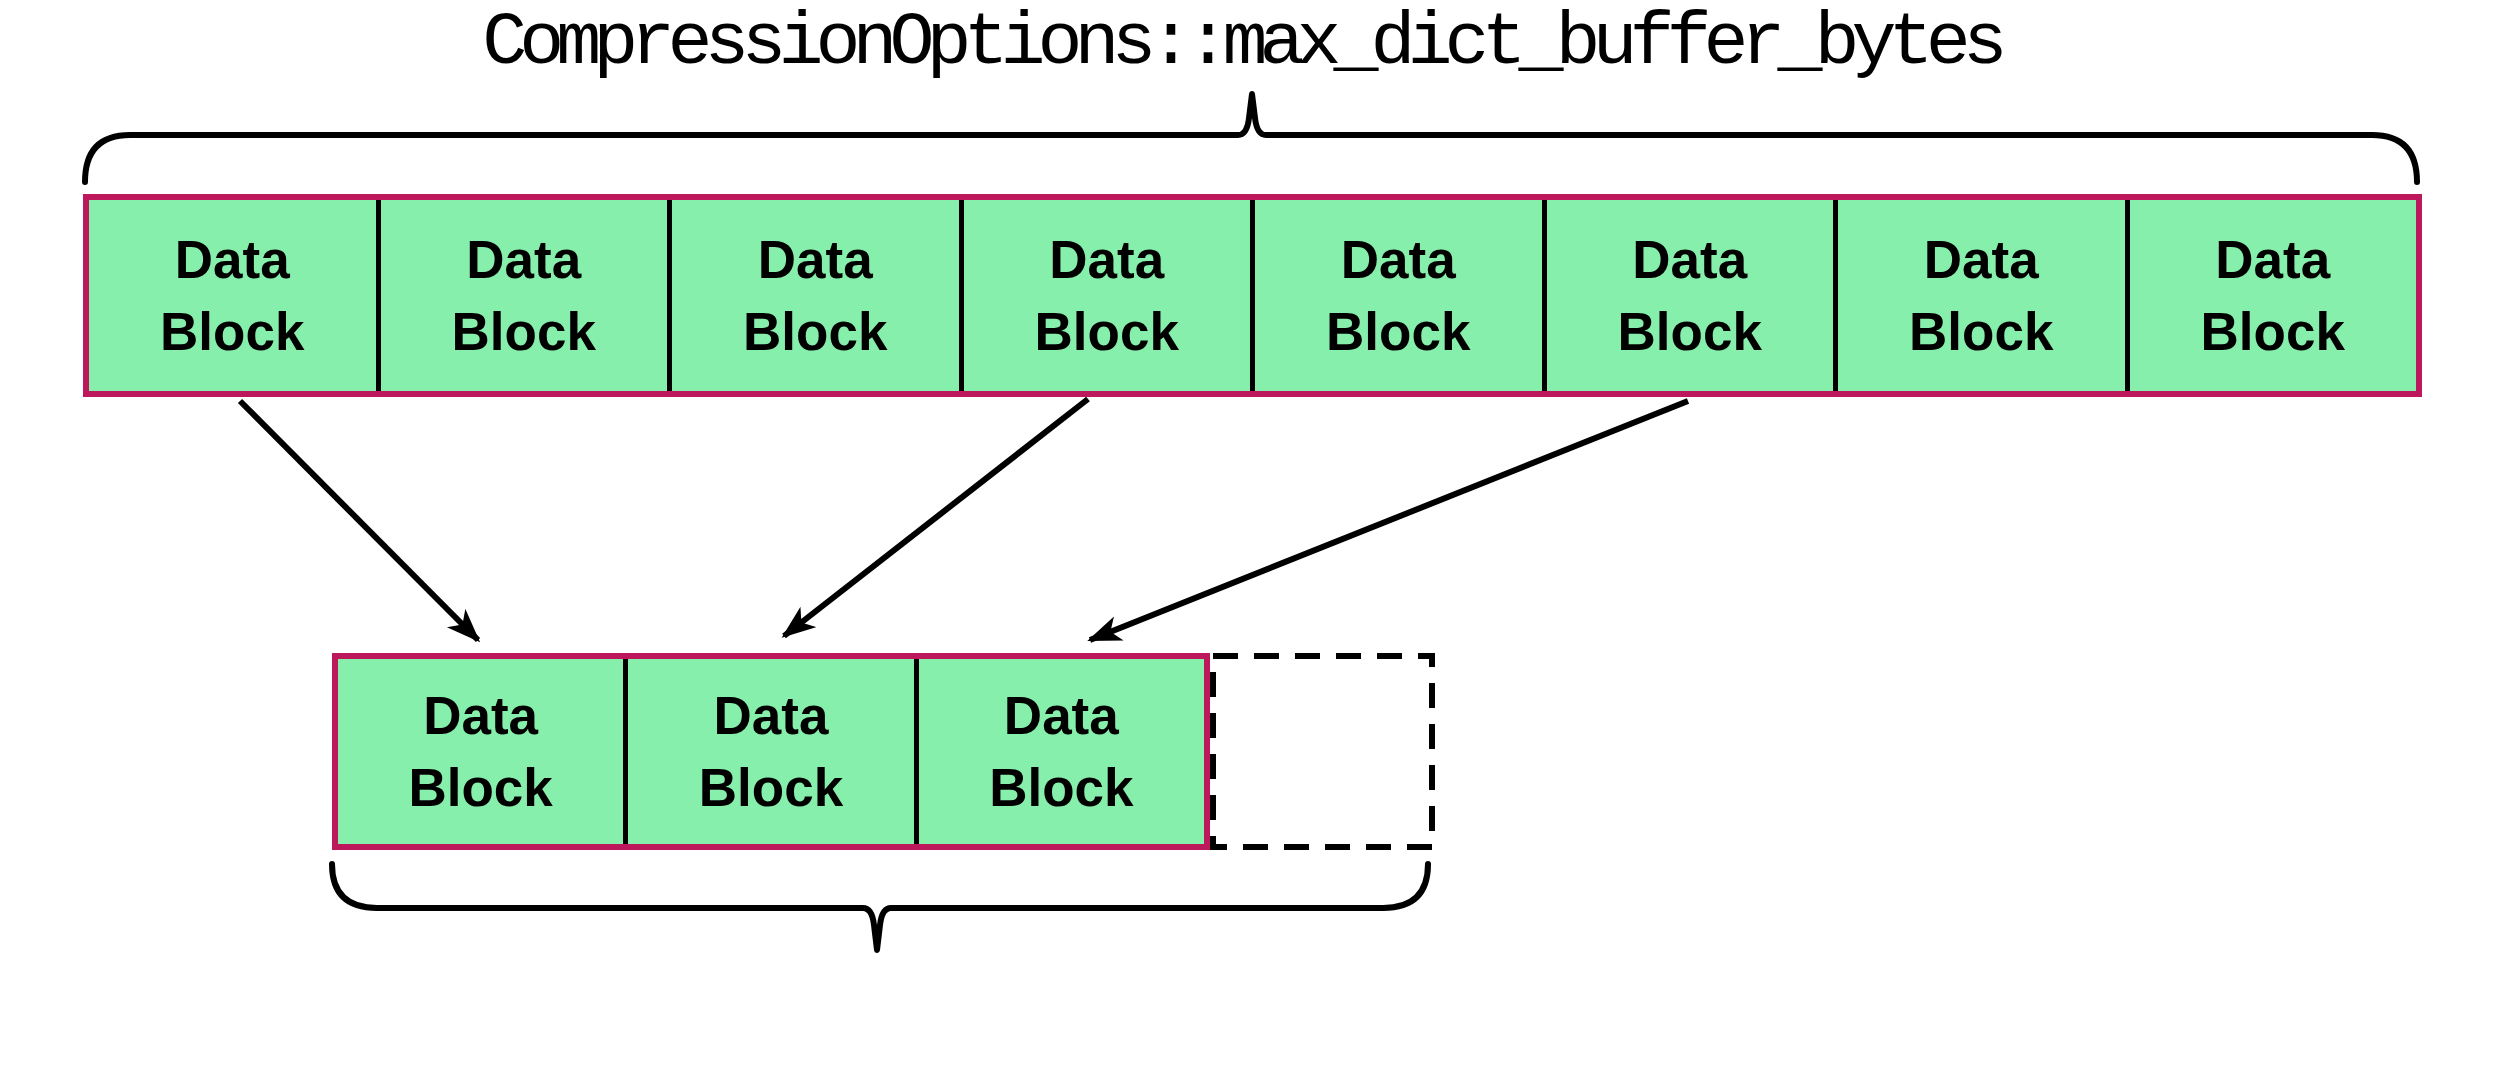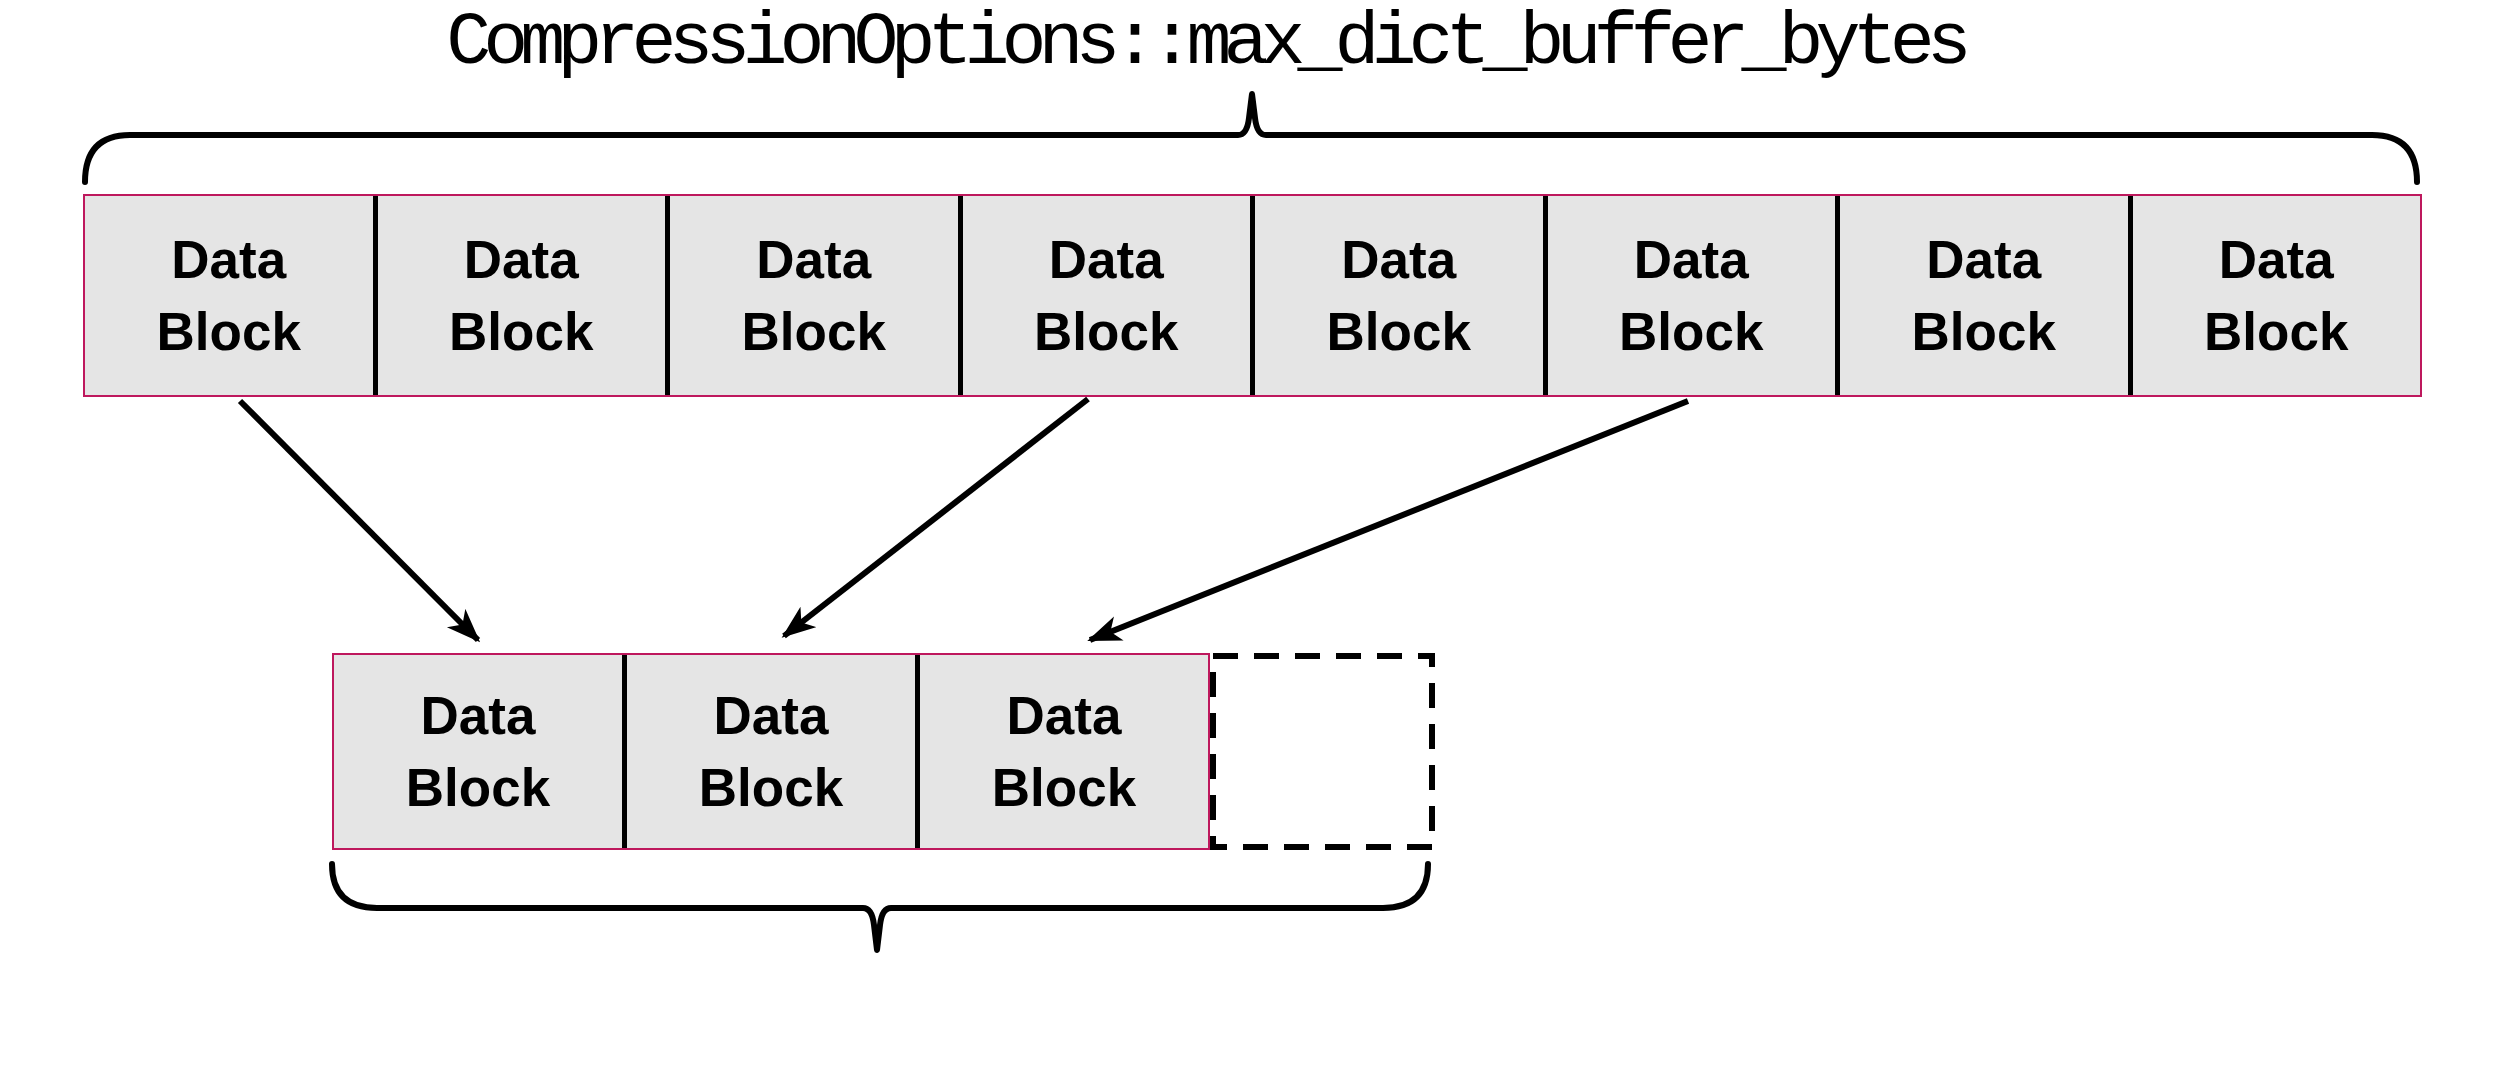--- a/index.html
+++ b/index.html
@@ -20,29 +20,29 @@
   .mono-label {
     position: absolute;
     transform: translateX(-50%);
     white-space: nowrap;
     font-family: "Liberation Mono", monospace;
     font-size: 75px;
     line-height: 1;
     letter-spacing: -8px;
     color: #000000;
   }
-  #top-label    { left: 1205px; top: 6px;  }
+  #top-label    { left: 1241px; top: 6px;  }
   #bottom-label { left: 876px;  top: 976px; }
 
   .block-row {
     position: absolute;
     display: flex;
     box-sizing: border-box;
-    border: 2px solid #be185d;
-    background: #e5e5e5;
+    border: 6px solid #be185d;
+    background: #86efac;
   }
   #buffer-row { left: 83px;  top: 194px; width: 2339px; height: 203px; }
   #dict-row   { left: 332px; top: 653px; width: 878px;  height: 197px; }
 
   .cell {
     flex: 1 1 0;
     display: flex;
     align-items: center;
     justify-content: center;
     text-align: center;

